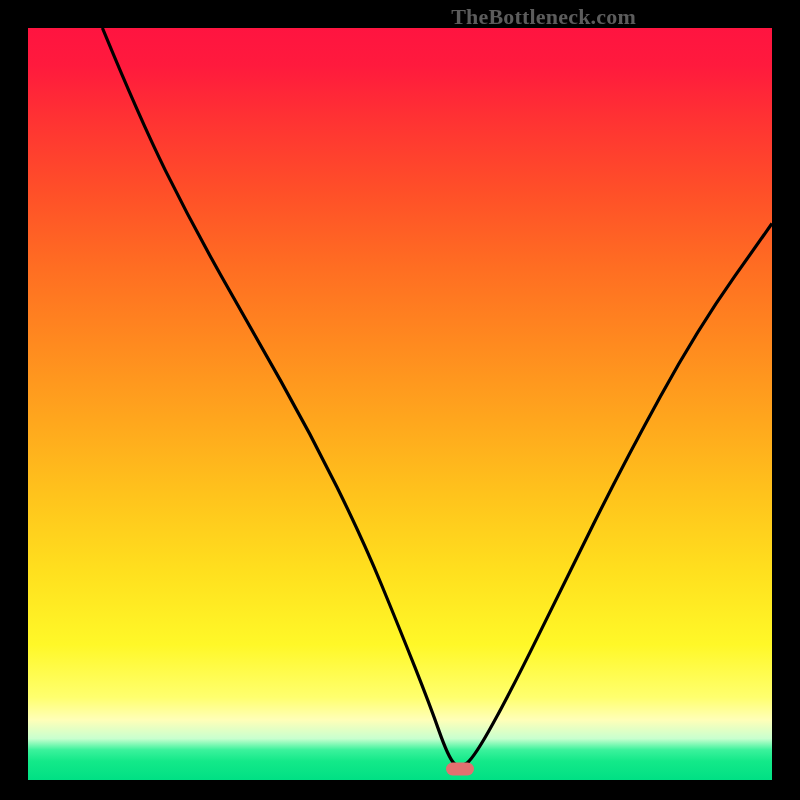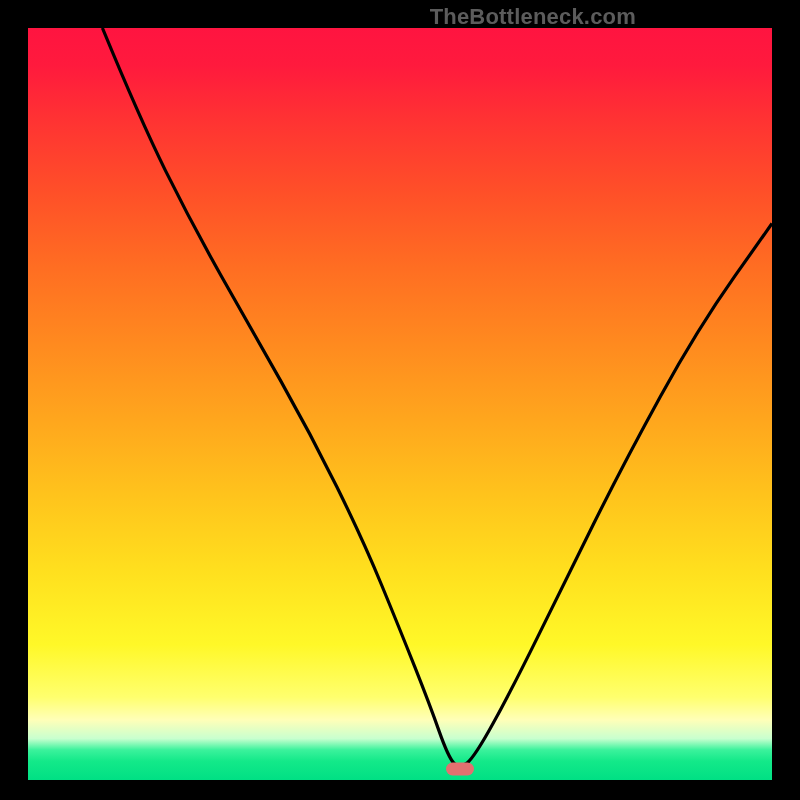--- a/index.html
+++ b/index.html
@@ -9,20 +9,21 @@
     height: 800px;
     background: #000;
     overflow: hidden;
     font-family: Arial, Helvetica, sans-serif;
   }
   .frame {
     position: relative;
     width: 648px;
     height: 800px;
     background: #000;
+    font-family: Liberation Serif, serif;
   }
   .watermark {
     position: absolute;
     top: 4px;
     right: 12px;
     font-size: 22px;
     color: #5c5c5c;
     font-weight: 600;
     letter-spacing: 0.2px;
     z-index: 5;

